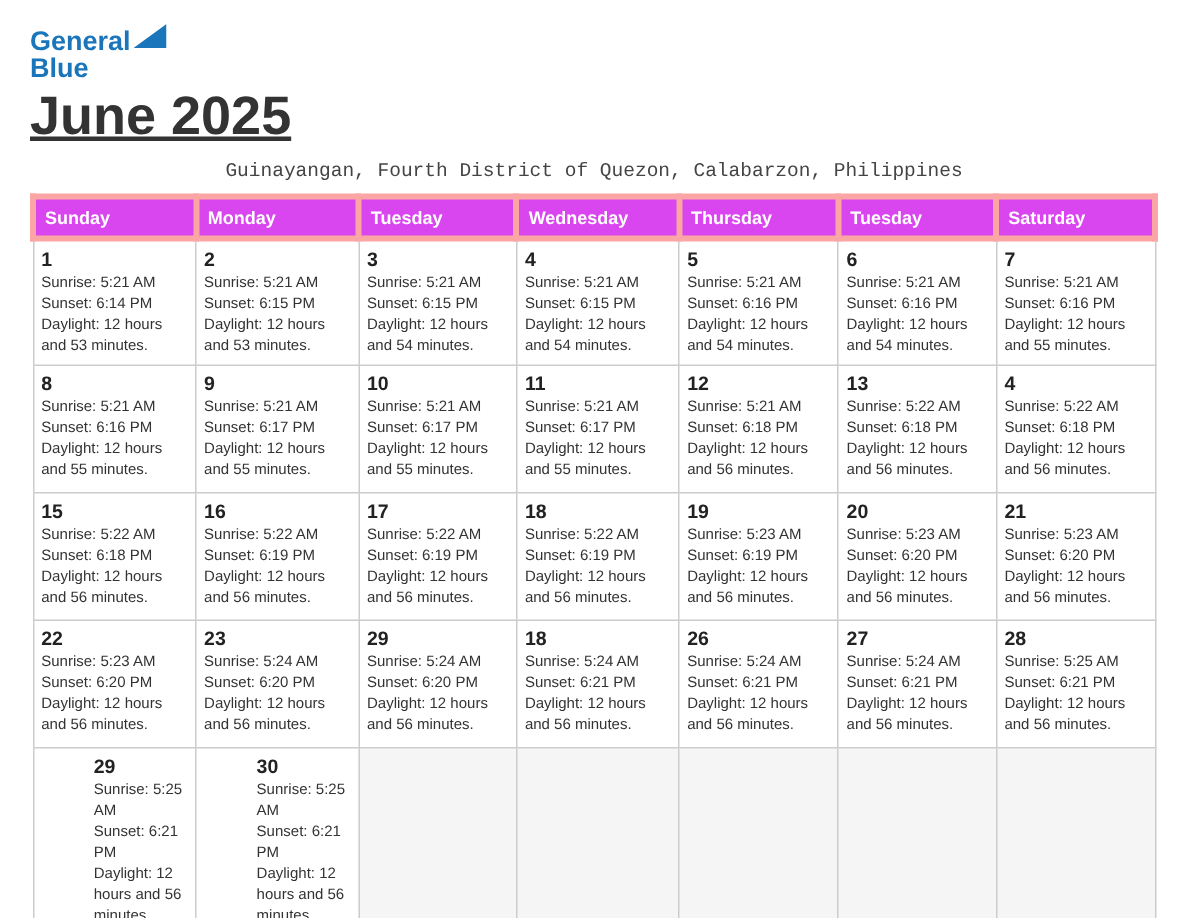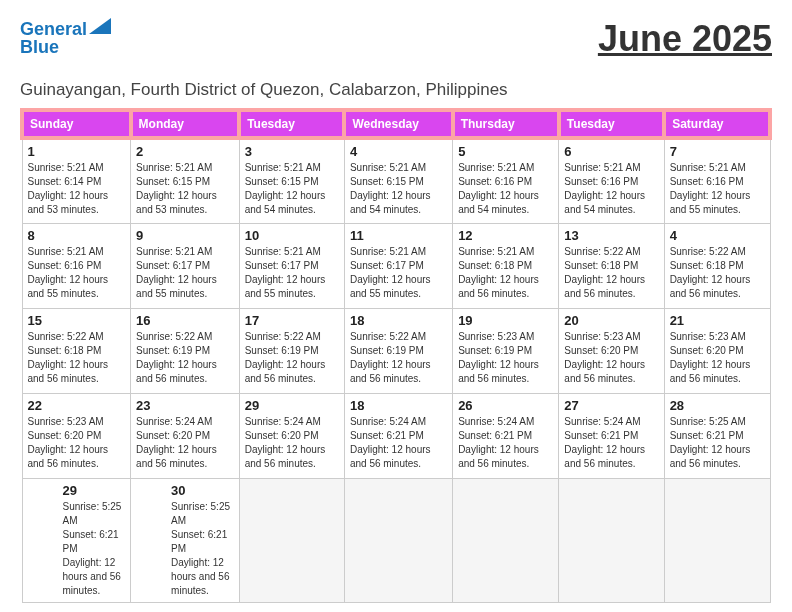--- a/index.html
+++ b/index.html
@@ -10,22 +10,23 @@
       height: 612px;
       overflow: hidden;
     }
     .page {
       width: 792px;
       padding: 18px 20px 10px 20px;
     }
     .header-area {
       display: flex;
       justify-content: space-between;
-      align-items: center;
-      margin-bottom: 20px;
+      align-items: flex-start;
+      margin-bottom: 8px;
+      flex-direction: column;
     }
     .logo {
       display: flex;
       flex-direction: column;
       align-items: flex-start;
     }
     .logo-text {
       font-size: 18px;
       font-weight: bold;
       color: #333;
@@ -33,23 +34,25 @@
     }
     .logo-text .blue { color: #1a75bb; }
     .month-title {
       font-size: 36px;
       font-weight: bold;
       color: #333;
       text-align: right;
       text-decoration: underline;
     }
     .subtitle {
-      font-size: 17px;
+      text-align: center;
+      font-size: 13px;
       color: #444;
       margin-bottom: 8px;
+      font-family: Liberation Mono, monospace;
     }
     .calendar {
       width: 100%;
       border-collapse: collapse;
       font-size: 10.5px;
     }
     .calendar th {
       background: #d946ef;
       color: #fff;
       text-align: left;

